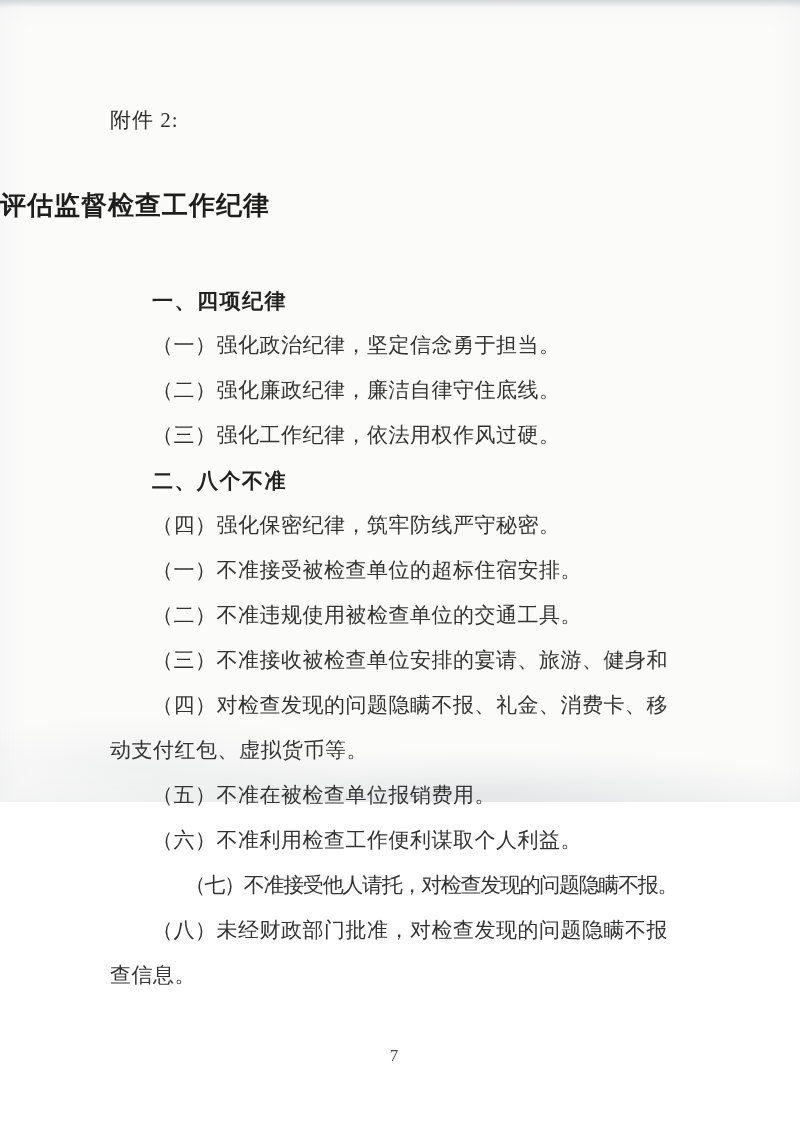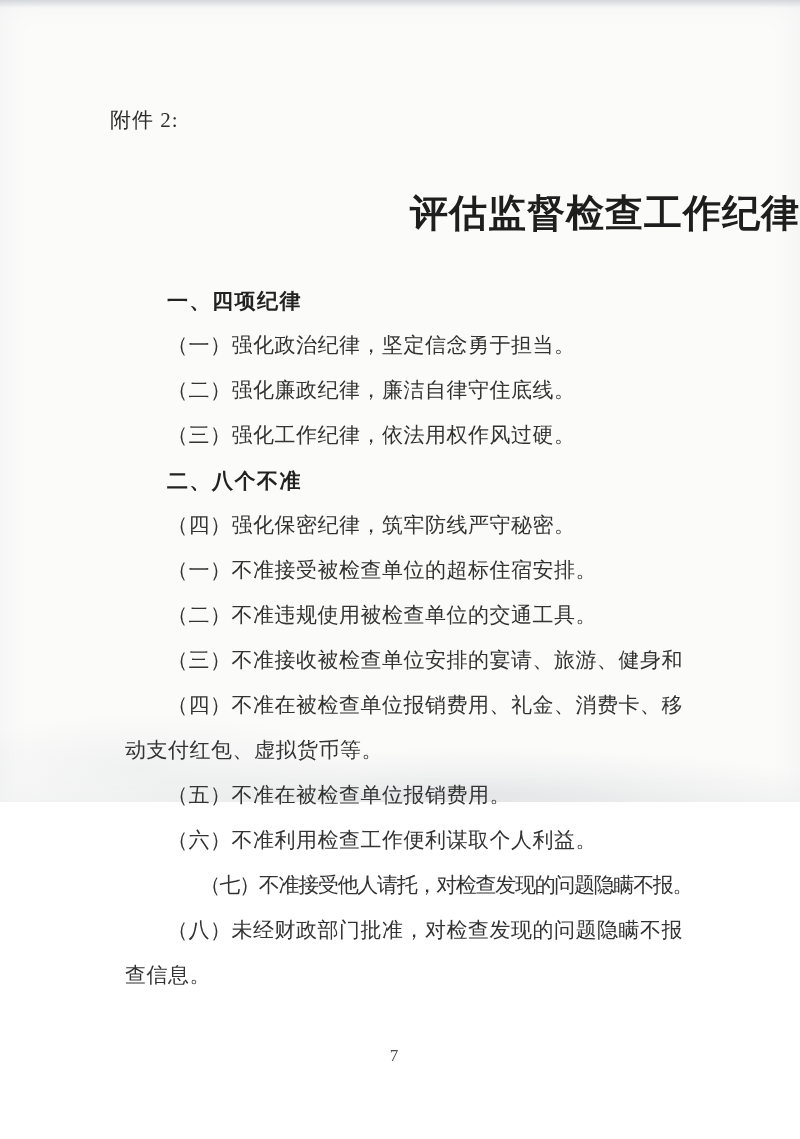--- a/index.html
+++ b/index.html
@@ -29,30 +29,30 @@
     top: 106px;
     font-size: 21px;
     letter-spacing: 1px;
     color: #2e2e2e;
   }
   .doc-title {
     position: absolute;
     left: 0;
     top: 188px;
     width: 100%;
-    text-align: right;
+    text-align: left;
     font-family: Liberation Mono, monospace;
-    font-size: 38px;
+    font-size: 26px;
     font-weight: 700;
     letter-spacing: 1px;
     color: #1e1e1e;
   }
   .body-text {
     position: absolute;
-    left: 125px;
+    left: 110px;
     top: 278px;
     width: 600px;
   }
   .line {
     height: 45px;
     line-height: 45px;
     font-size: 21px;
     letter-spacing: 0.5px;
     white-space: nowrap;
     color: #333;
@@ -92,21 +92,21 @@
     <div class="line indent">（一）强化政治纪律，坚定信念勇于担当。</div>
     <div class="line indent">（二）强化廉政纪律，廉洁自律守住底线。</div>
     <div class="line indent">（三）强化工作纪律，依法用权作风过硬。</div>
     <div class="line heading indent">二、八个不准</div>
 
     <div class="line indent">（四）强化保密纪律，筑牢防线严守秘密。</div>
 
     <div class="line indent">（一）不准接受被检查单位的超标住宿安排。</div>
     <div class="line indent">（二）不准违规使用被检查单位的交通工具。</div>
     <div class="line indent">（三）不准接收被检查单位安排的宴请、旅游、健身和</div>
-    <div class="line indent">（四）不准在被检查单位报销费用、礼金、消费卡、移</div>
+    <div class="line indent">（四）对检查发现的问题隐瞒不报、礼金、消费卡、移</div>
     <div class="line">动支付红包、虚拟货币等。</div>
     <div class="line indent">（五）不准在被检查单位报销费用。</div>
     <div class="line indent">（六）不准利用检查工作便利谋取个人利益。</div>
     <div class="line indent tight">（七）不准接受他人请托，对检查发现的问题隐瞒不报。</div>
     <div class="line indent">（八）未经财政部门批准，对检查发现的问题隐瞒不报</div>
     <div class="line">查信息。</div>
 
   </div>
 
   <div class="page-number">7</div>

